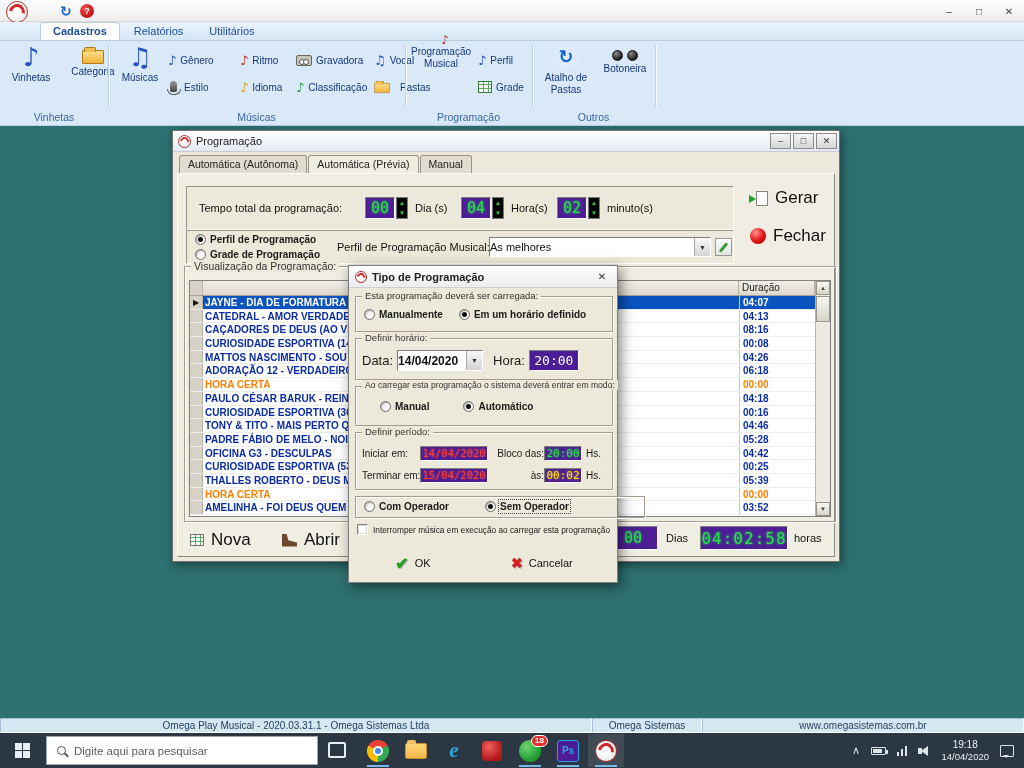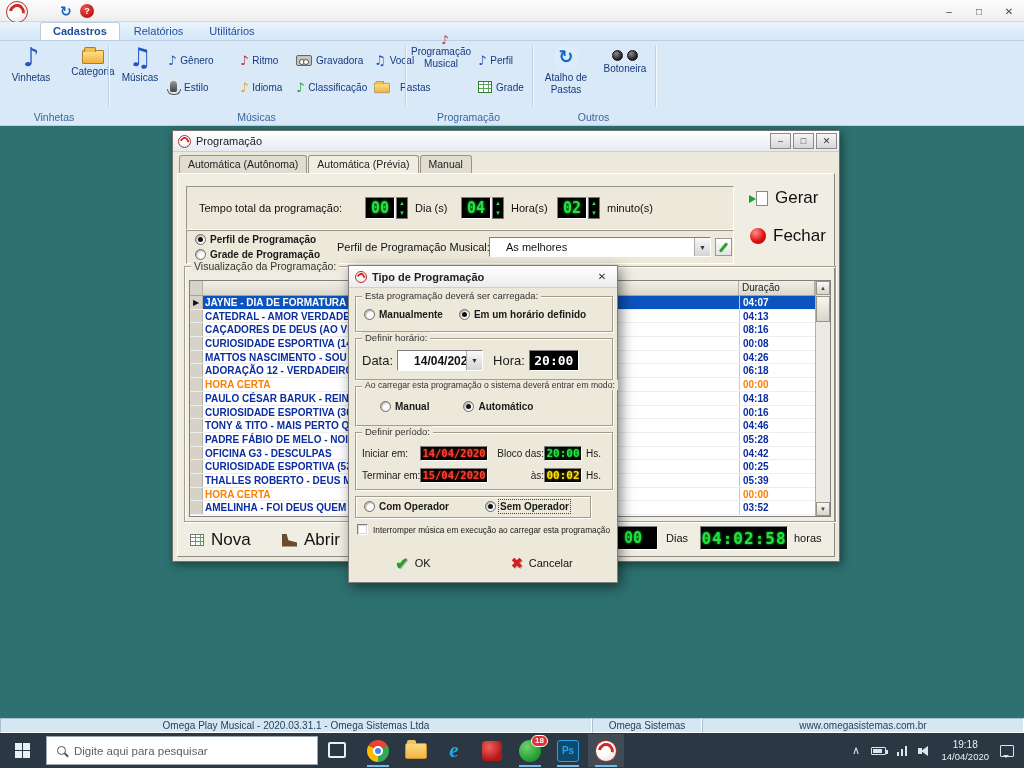--- a/index.html
+++ b/index.html
@@ -48,34 +48,34 @@
 .atalhoic{width:26px;height:26px;border-radius:50%;background:#DDEBFB;color:#1465C8;font-weight:bold;font-size:18px;display:flex;align-items:center;justify-content:center}
 .knobs{display:flex;gap:4px;margin-top:6px}
 .knobs i{width:11px;height:11px;border-radius:50%;background:radial-gradient(circle at 35% 30%,#8A8A8A,#1E1E1E 70%);border:1px solid #111}
 
 
 .panel{position:absolute;background:#ECE9DA;border:1px solid;border-color:#9A9488 #FFF #FFF #9A9488}
 .gb{position:absolute;border:1px solid #A49C8C;box-shadow:1px 1px 0 #FFF,inset 1px 1px 0 #FFF}
 .gbcap{position:absolute;top:-7px;left:6px;background:#ECE9DA;padding:0 3px;font-size:9.5px;color:#333;white-space:nowrap}
 
 
-.led{display:inline-flex;align-items:center;justify-content:center;background:#000000;color:#22E43E;font-family:"DejaVu Sans Mono",monospace;font-weight:bold;border:1px solid;border-color:#7E7E7E #FFF #FFF #7E7E7E;text-shadow:0 0 3px rgba(40,255,80,.75);position:absolute}
+.led{display:inline-flex;align-items:center;justify-content:center;background:#4c1d95;color:#22E43E;font-family:"DejaVu Sans Mono",monospace;font-weight:normal;border:1px solid;border-color:#7E7E7E #FFF #FFF #7E7E7E;text-shadow:0 0 3px rgba(40,255,80,.75);position:absolute}
 .led.red{color:#FF4030;text-shadow:0 0 3px rgba(255,64,48,.75)}
 .led.yellow{color:#FFE000;text-shadow:0 0 3px rgba(255,224,0,.75)}
 .led.white{color:#FFF;text-shadow:none}
 .spin{position:absolute;display:flex;flex-direction:column;justify-content:space-between;background:#000;border:1px solid #777;width:12px;height:22px;padding:2px 0}
 .spin i{font-size:6px;line-height:1;color:#28E040;text-align:center}
 
 
 .radio{display:inline-block;width:11px;height:11px;border-radius:50%;background:#FFF;border:1px solid #6E6A60;box-shadow:inset 1px 1px 2px rgba(0,0,0,.35);flex:none}
 .radio.on::after{content:'';display:block;width:5px;height:5px;border-radius:50%;background:#101010;margin:2px}
 .ropt{display:inline-flex;align-items:center;gap:4px;font-size:10px;font-weight:bold;color:#1A1A1A;white-space:nowrap}
 .cb{display:inline-block;width:11px;height:11px;background:#FFF;border:1px solid;border-color:#808080 #FFF #FFF #808080;box-shadow:inset 0 0 0 1px #D6D6D6;flex:none}
 .combo{display:inline-flex;align-items:stretch;background:#FFF;border:1px solid;border-color:#7E7E7E #FFF #FFF #7E7E7E;height:20px;position:absolute}
-.cval{flex:1;padding:1px 16px;font-size:11px;color:#111;white-space:nowrap;overflow:hidden;align-self:center}
+.cval{flex:1;padding:1px 0;font-size:11px;color:#111;white-space:nowrap;overflow:hidden;align-self:center}
 .dd{width:16px;background:linear-gradient(#F8F8F8,#D4D4D4);border-left:1px solid #AAA;display:flex;align-items:center;justify-content:center;font-size:7px;color:#333}
 .dot{outline:1px dotted #444;outline-offset:1px}
 
 
 .progwin{position:absolute;left:172px;top:130px;width:668px;height:432px;background:#ECE9DA;border:1px solid #70706C;box-shadow:2px 3px 9px rgba(0,0,0,.45)}
 .ptitle{position:absolute;left:0;top:0;right:0;height:21px;background:linear-gradient(#FFFFFF,#E5EAF2);border-bottom:1px solid #C8CCD4;display:flex;align-items:center;gap:5px;padding-left:5px}
 .ptext{font-size:11px;color:#222}
 .pbtns{position:absolute;right:2px;top:2px;display:flex;gap:2px}
 .pbtns i{width:21px;height:16px;background:linear-gradient(#F6F6F6,#D6D6D6);border:1px solid #8A8A8A;font-size:9px;color:#333;display:flex;align-items:center;justify-content:center}
 .ptabs{position:absolute;left:6px;top:23px;height:19px;display:flex;align-items:flex-end}
@@ -146,21 +146,21 @@
 .tslot.active{background:rgba(255,255,255,.10)}
 .tslot.run::after{content:'';position:absolute;bottom:0;left:7px;right:7px;height:2px;background:#76B9ED}
 .chrome{width:22px;height:22px;border-radius:50%;background:conic-gradient(from -60deg,#EA4335 0 120deg,#34A853 120deg 240deg,#FBBC05 240deg 360deg);position:relative}
 .chrome::after{content:'';position:absolute;inset:6px;background:#4285F4;border:2px solid #FFF;border-radius:50%}
 .tfolder{width:22px;height:16px;background:linear-gradient(#FFD978,#F0B64B);border:1px solid #C9922E;border-radius:2px;position:relative}
 .tfolder::before{content:'';position:absolute;top:-4px;left:1px;width:9px;height:4px;background:#F0C264;border-radius:2px 2px 0 0}
 .ieic{font-size:21px;font-weight:bold;font-style:italic;color:#29A8E0;font-family:"Liberation Serif",serif}
 .redapp{width:20px;height:20px;border-radius:4px;background:radial-gradient(circle at 35% 30%,#F26060,#B01818 70%)}
 .greenapp{width:22px;height:22px;border-radius:50%;background:radial-gradient(circle at 35% 30%,#6FD36F,#1F9A2F 70%);position:relative}
 .badge{position:absolute;top:-5px;right:-7px;background:#E03030;color:#FFF;font-size:8px;font-weight:bold;border-radius:7px;padding:0 3px;line-height:10px;border:1px solid #FFF}
-.psic{width:22px;height:22px;background:#0c4a6e;border:1px solid #2D9FE8;border-radius:3px;color:#2D9FE8;font-weight:bold;font-size:10px;display:flex;align-items:center;justify-content:center}
+.psic{width:22px;height:22px;background:#4c1d95;border:1px solid #2D9FE8;border-radius:3px;color:#2D9FE8;font-weight:bold;font-size:10px;display:flex;align-items:center;justify-content:center}
 .tray{position:absolute;right:4px;top:0;height:35px;display:flex;align-items:center;gap:11px}
 .trayic{color:#DDE4EA;font-size:11px}
 .batt{width:15px;height:8px;border:1px solid #DDE4EA;border-radius:1px;position:relative}
 .batt::before{content:'';position:absolute;left:1px;top:1px;bottom:1px;width:9px;background:#DDE4EA}
 .batt::after{content:'';position:absolute;right:-3px;top:2px;width:2px;height:4px;background:#DDE4EA}
 .sig{display:flex;align-items:flex-end;gap:1.5px}
 .sig i{width:2.5px;background:#DDE4EA}
 .spk{position:relative;width:12px;height:12px}
 .spk::before{content:'';position:absolute;left:0;top:3px;width:4px;height:6px;background:#DDE4EA}
 .spk::after{content:'';position:absolute;left:3px;top:1px;border-top:5px solid transparent;border-bottom:5px solid transparent;border-right:7px solid #DDE4EA}
@@ -529,21 +529,21 @@
       </div>
       <div class="prow" style="top:34px">
         <span class="plab" style="width:58px">Terminar em:</span>
         <span class="led red dled" style="width:68px;height:15px;font-size:10.5px">15/04/2020</span>
         <span class="plab" style="width:56px;text-align:right;padding-right:0">às:</span>
         <span class="led yellow dled" style="width:38px;height:15px;font-size:11px">00:02</span>
         <span class="plab" style="margin-left:4px">Hs.</span>
       </div>
     </div>
 
-    <div class="gb" style="left:6px;top:230px;width:236px;height:22px">
+    <div class="gb" style="left:6px;top:230px;width:290px;height:22px">
       <div style="position:absolute;left:8px;top:4px;display:flex;gap:36px">
         <label class="ropt">
           <span class="radio"></span>
           <span>Com Operador</span>
         </label>
         <label class="ropt">
           <span class="radio on"></span>
           <span class="dot">Sem Operador</span>
         </label>
       </div>

